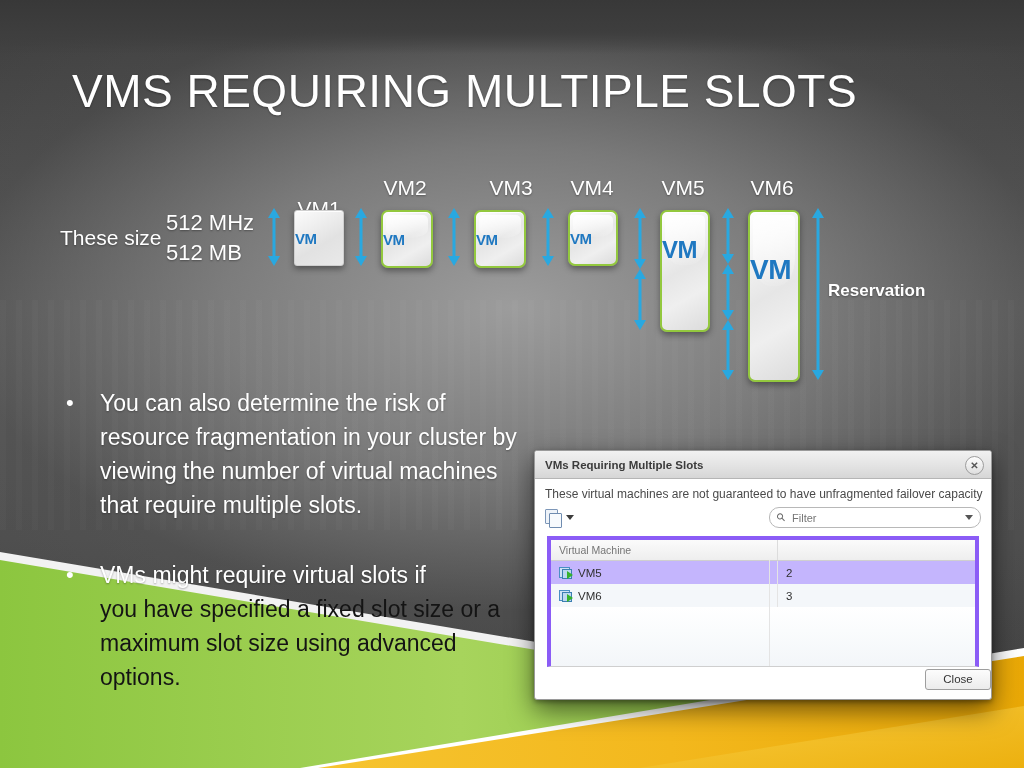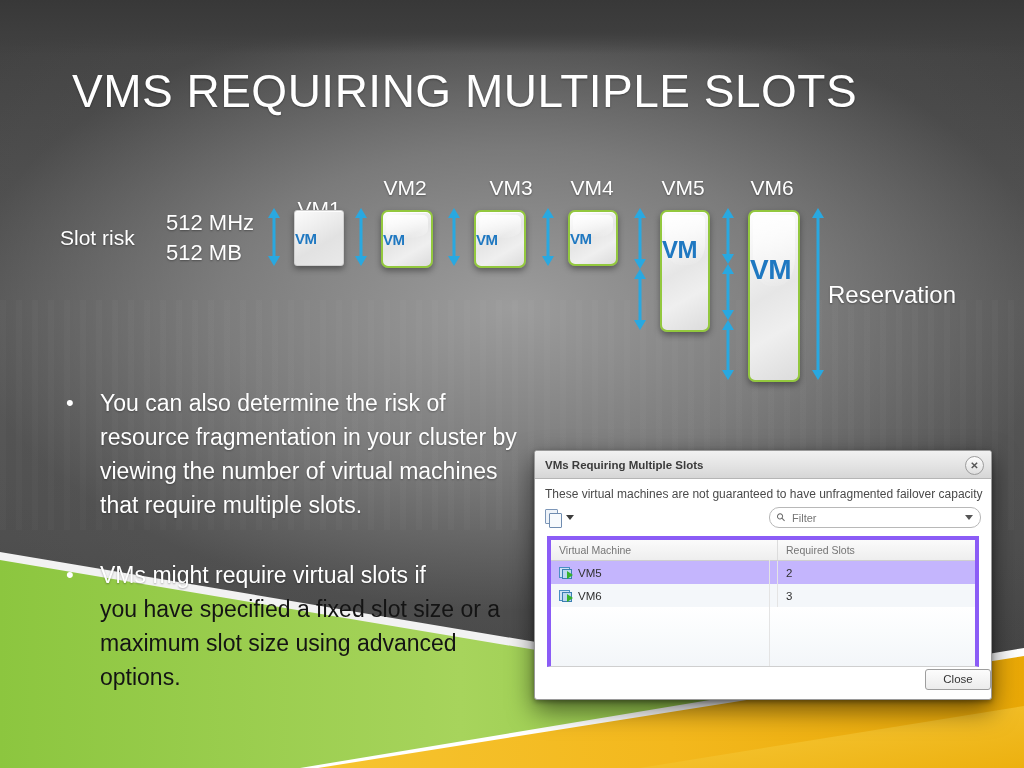--- a/index.html
+++ b/index.html
@@ -67,22 +67,23 @@
   }
   .sheen{
     position:absolute;left:3px;top:3px;right:3px;height:42%;
     border-radius:5px 5px 40% 40%;
     background:linear-gradient(180deg,rgba(255,255,255,.85),rgba(255,255,255,.08));
     pointer-events:none;
   }
   .arrow{position:absolute;}
   .arrow svg{display:block;overflow:visible;}
   .reservation{
-    position:absolute;color:#fff;font-size:24px;
-    text-shadow:0 1px 2px rgba(0,0,0,.35);
+    position:absolute;color:#fff;font-size:17px;
+    text-shadow:0 1px 2px rgba(0,0,0,.35);
+    font-weight:bold;
   }
 
   
   .bullets{position:absolute;left:58px;top:386px;width:470px;}
   .bullet{display:flex;margin-bottom:26px;}
   .bullet .dot{
     width:34px;flex:0 0 34px;color:#ffffff;font-size:22px;line-height:34px;text-align:left;padding-left:8px;
   }
   .bullet .txt{
     flex:1;color:#ffffff;font-size:23px;line-height:34px;
@@ -206,21 +207,21 @@
       <polygon points="300,240 1024,120 1024,240" fill="#ffffff"></polygon>
       <polygon points="318,240 1024,128 1024,240" fill="url(#gYellow)"></polygon>
       <polygon points="640,240 1024,178 1024,240" fill="url(#gYellow2)" opacity="0.85"></polygon>
     </svg>
   </div>
 
   <div class="title">VMs Requiring Multiple Slots</div>
 
   <div class="diagram">
 
-    <div class="slot-label">Slot risk</div>
+    <div class="slot-label">These size</div>
     <div class="slot-size">
       <div>512 MHz</div>
       <div>512 MB</div>
     </div>
 
     <div class="vmlabel" style="left:284px;top:8px;width:70px;margin-top:21px;">VM1</div>
     <div class="arrow" style="left:266px;top:40px;">
       <svg width="16" height="58" viewBox="0 0 16 58">
         <line x1="8" y1="6" x2="8" y2="52" stroke="#29a8e0" stroke-width="3"></line>
         <polygon points="8,0 14,10 2,10" fill="#29a8e0"></polygon>
@@ -349,21 +350,20 @@
       <div class="filter-box">
         <span class="search-glyph">⚲</span>
         <input type="text" placeholder="Filter" style="">
         <span class="filter-caret"></span>
       </div>
     </div>
 
     <div class="grid">
       <div class="grid-head">
         <div class="c1">Virtual Machine</div>
-        <div class="c2">Required Slots</div>
       </div>
 
       <div class="grid-row">
         <div class="c1">
           <span class="vmicon">
             <span class="b1"></span>
               <span class="b2"></span>
               <span class="play"></span>
           </span>
           <span>VM5</span>

